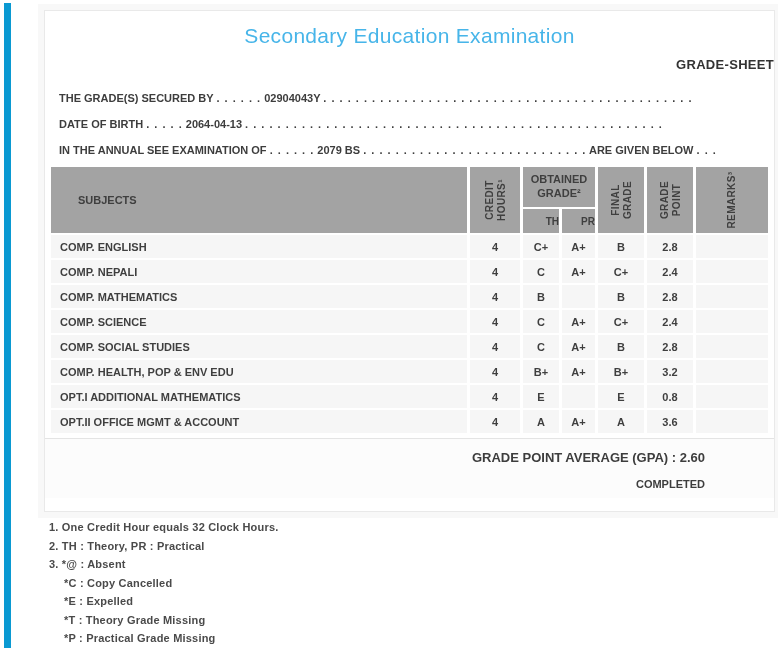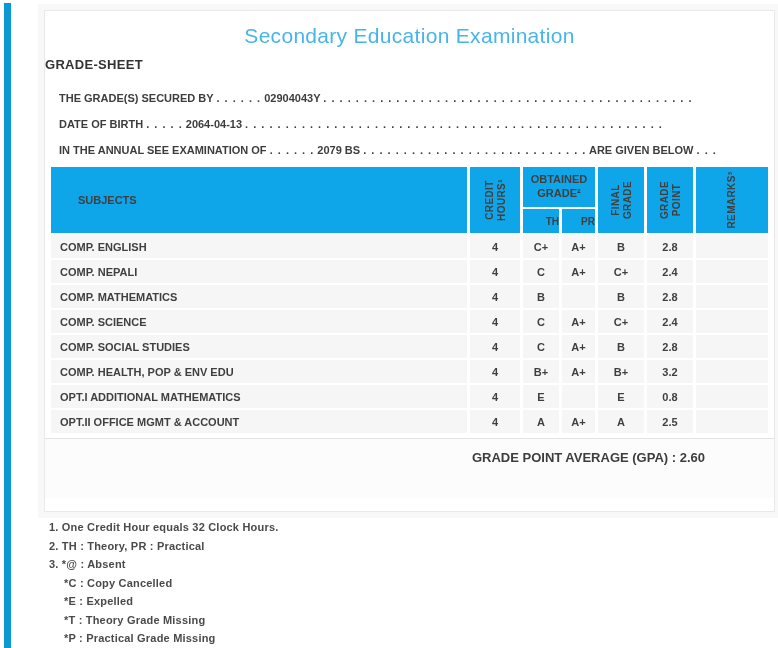--- a/index.html
+++ b/index.html
@@ -7,32 +7,32 @@
                font-family: "Liberation Sans", sans-serif; position: relative; }
 
   .accent-bar { position: absolute; left: 4px; top: 3px; width: 7px; height: 645px;
                 background: #0a99d2; }
 
   .sheet { position: absolute; left: 44px; top: 10px; width: 731px; height: 502px;
            background: #ffffff; border: 1px solid #e9e9e9; box-shadow: 0 0 0 6px #f8f8f8; }
 
   .title { text-align: center; margin-top: 13px; font-size: 21px; font-weight: 400;
            color: #47b5e9; letter-spacing: 0.3px; }
-  .subtitle { text-align: left; margin-top: 9px; font-size: 13px; font-weight: 700;
+  .subtitle { text-align: right; margin-top: 9px; font-size: 13px; font-weight: 700;
               color: #333333; letter-spacing: 0.3px; }
 
   .info { margin: 13px 14px 0 14px; }
   .info-line { white-space: nowrap; overflow: hidden; font-size: 11px; font-weight: 700;
                color: #3d3d3d; height: 26px; line-height: 26px; }
   .dots { letter-spacing: 1px; color: #3d3d3d; }
 
   table.grades { border-collapse: separate; border-spacing: 3px 2px; table-layout: fixed;
                  width: 723px; margin: 2px 0 0 3px; }
   table.grades th, table.grades td { font-size: 11px; font-weight: 700; color: #3f3f3f; }
-  thead th { background: #0ea5e9; }
+  thead th { background: #a3a3a3; }
   thead .tier1 { height: 40px; }
   thead .tier2 th { height: 24px; text-align: right; font-size: 10px; }
   th.subjects-h { text-align: left; padding-left: 27px; vertical-align: middle; font-size: 11px; }
   th.vcol { position: relative; }
   .rot { position: absolute; left: 50%; top: 50%;
          transform: translate(-50%,-50%) rotate(-90deg);
          text-align: center; line-height: 1.15; white-space: nowrap;
          font-size: 10px; letter-spacing: 0.4px; }
   th.obtained { vertical-align: middle; text-align: center; font-size: 10px; line-height: 1.25; }
 
@@ -191,28 +191,29 @@
         <td>E</td>
         <td>0.8</td>
         <td></td>
       </tr>
       <tr>
         <td class="subj">OPT.II OFFICE MGMT &amp; ACCOUNT</td>
         <td>4</td>
         <td>A</td>
         <td>A+</td>
         <td>A</td>
-        <td>2.5</td>
+        <td>3.6</td>
         <td></td>
       </tr>
     </tbody>
   </table>
 
   <div class="summary">
     <div class="gpa">GRADE POINT AVERAGE (GPA) : 2.60</div>
+    <div class="status">COMPLETED</div>
   </div>
 
 </div>
 
 <div class="notes">
   <div class="note-line">1. One Credit Hour equals 32 Clock Hours.</div>
   <div class="note-line">2. TH : Theory, PR : Practical</div>
   <div class="note-line">3. *@ : Absent</div>
   <div class="note-line indent">*C : Copy Cancelled</div>
   <div class="note-line indent">*E : Expelled</div>

